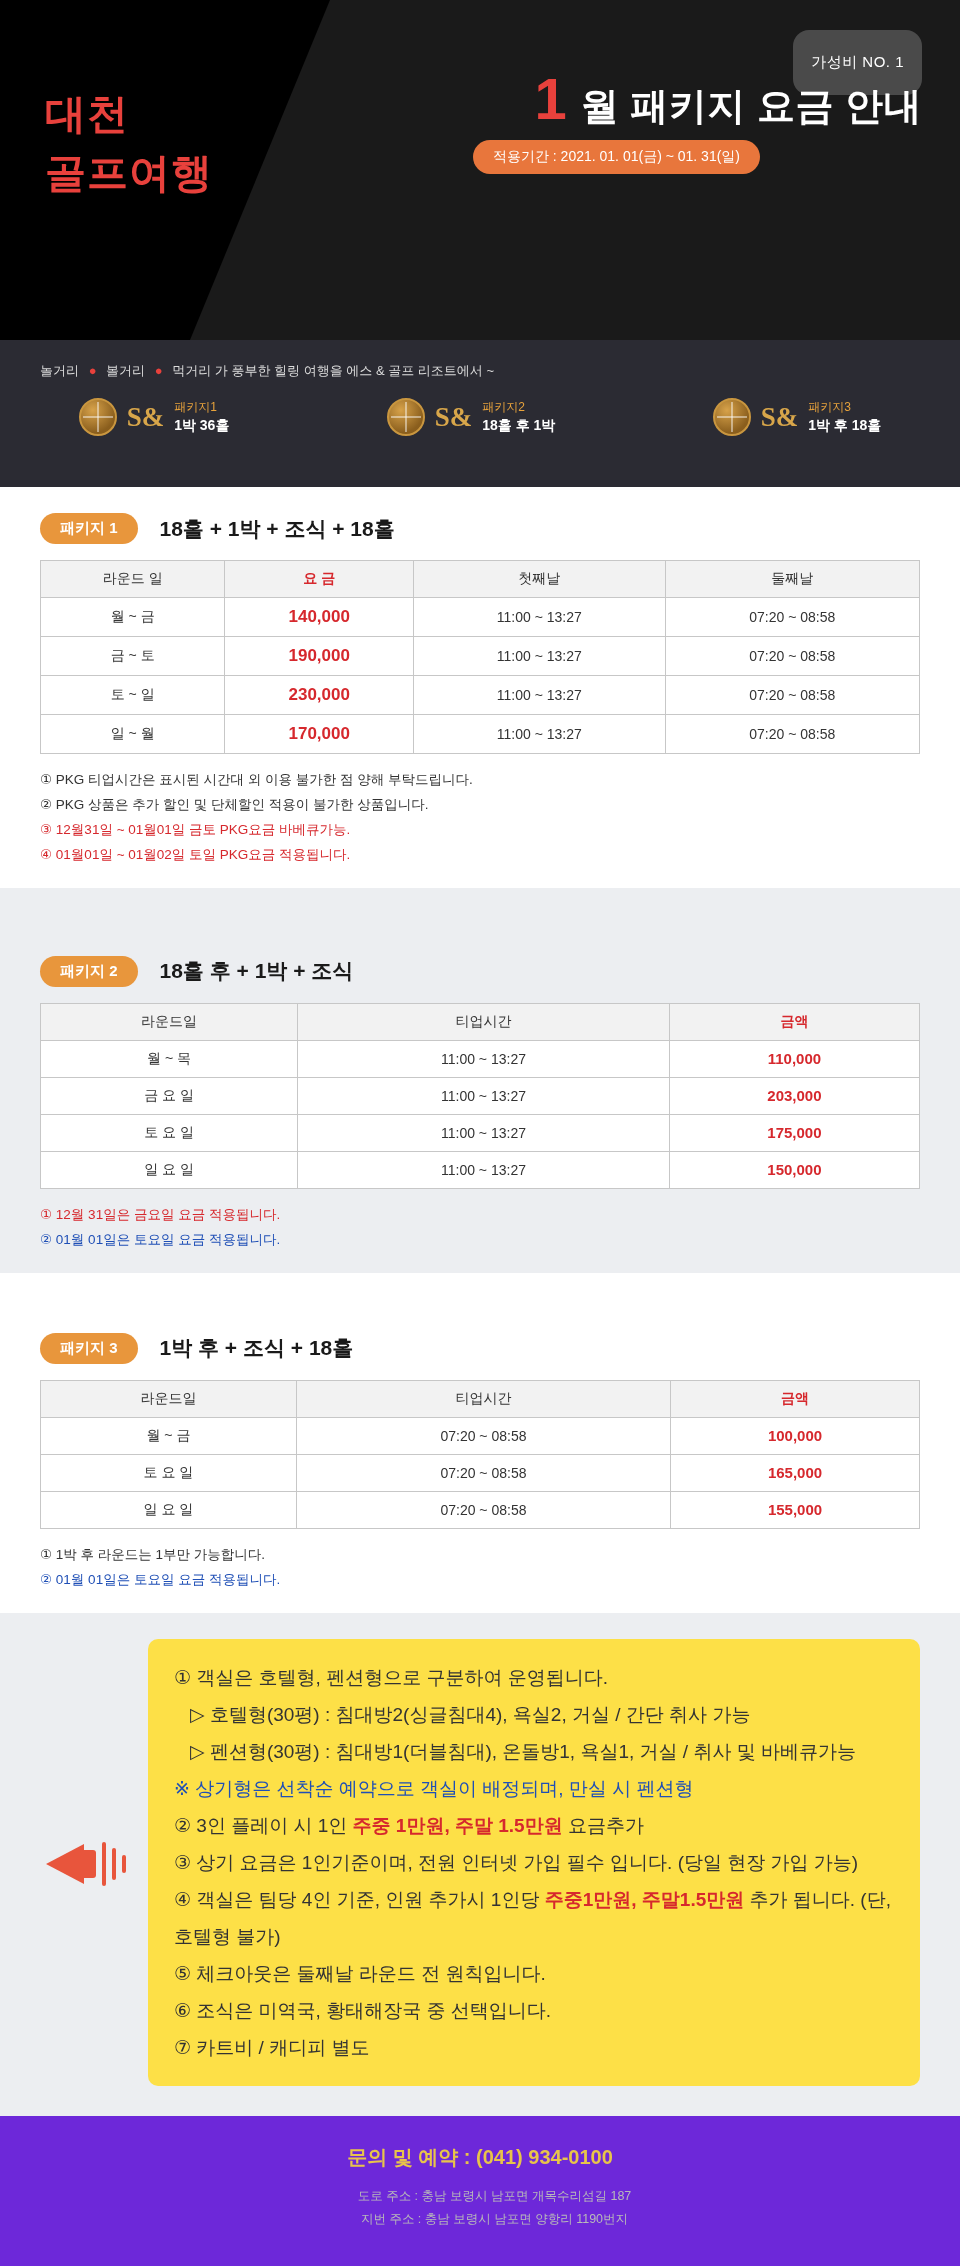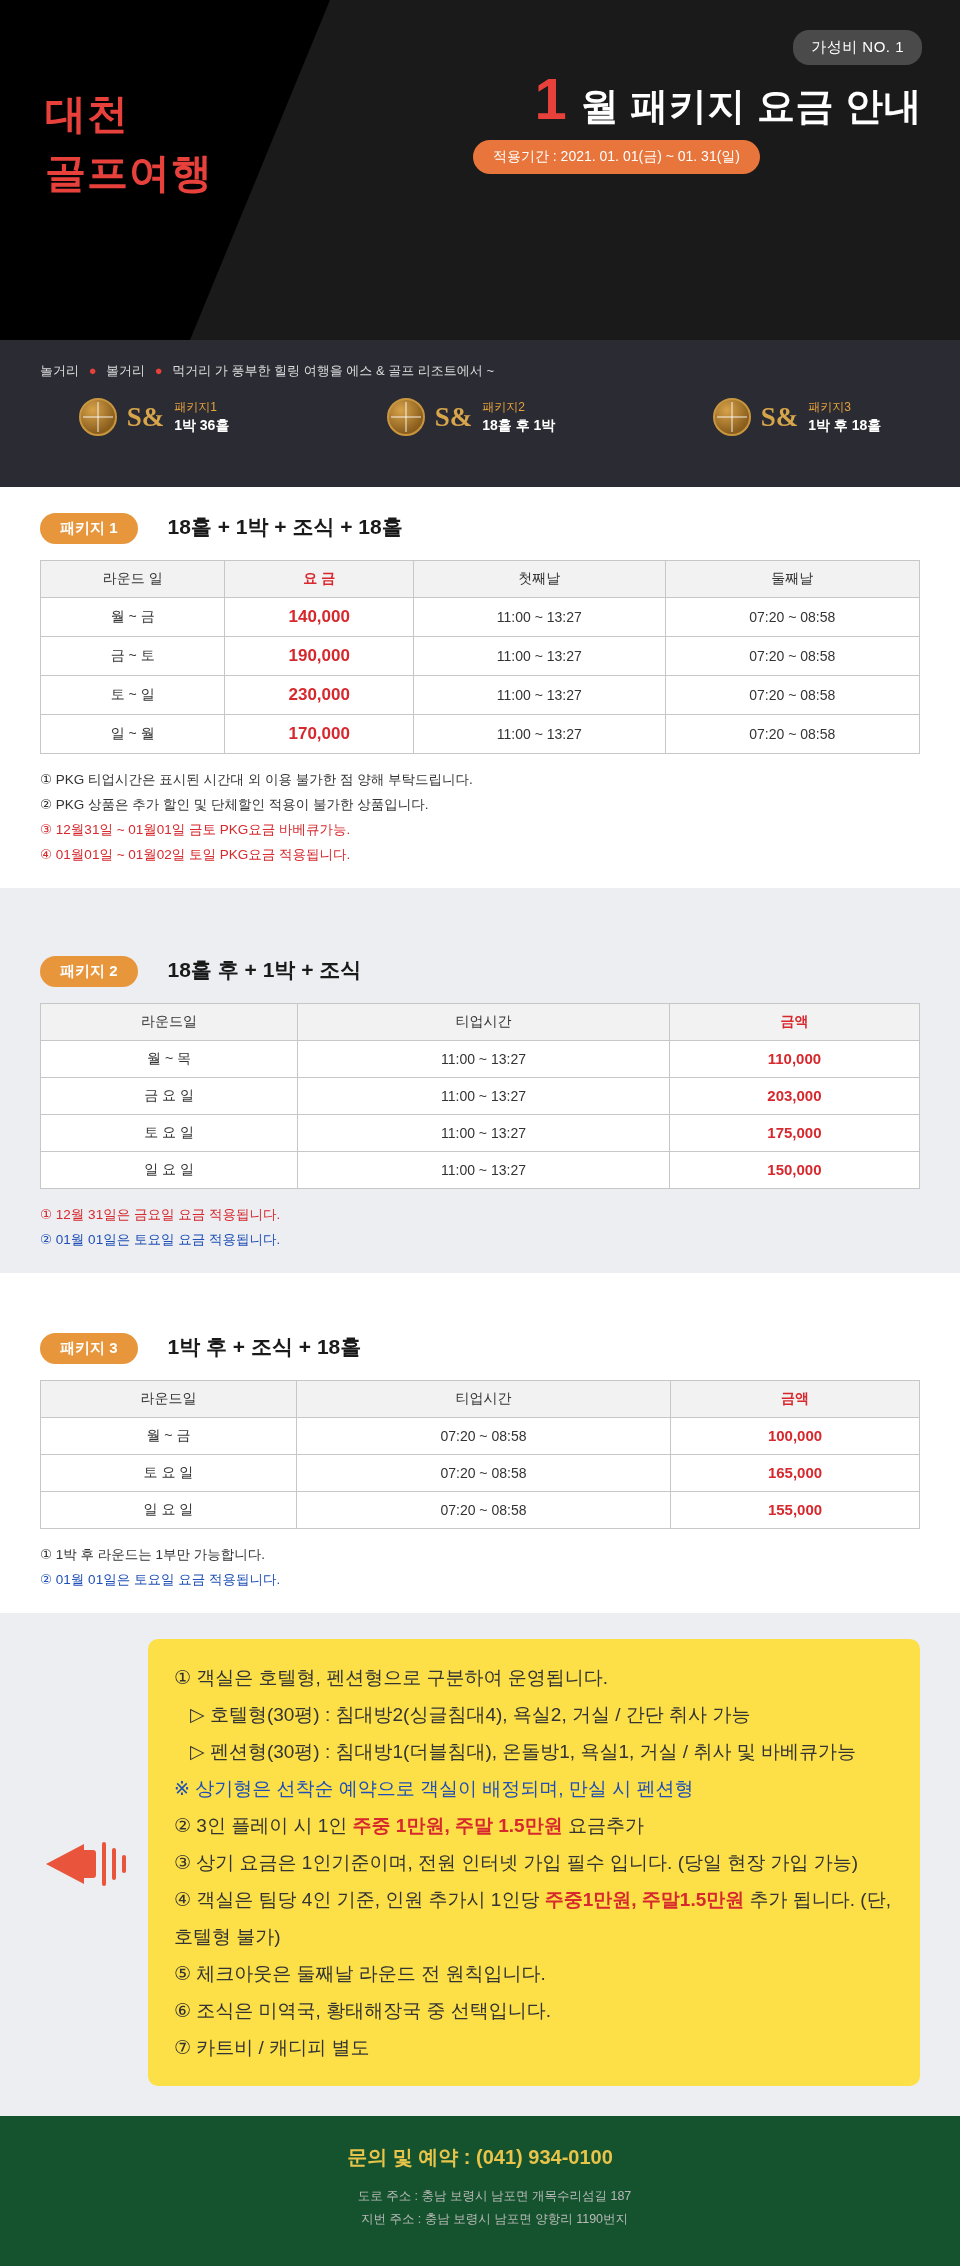--- a/index.html
+++ b/index.html
@@ -31,21 +31,21 @@
     font-weight: bold;
     line-height: 1.45;
     letter-spacing: 1px;
   }
   .badge-no1 {
     position: absolute;
     right: 38px; top: 30px;
     background: #4a4a4a;
     color: #ffffff;
     font-size: 15px;
-    padding: 8px 18px;
+    padding: 23px 18px;
     border-radius: 16px;
     letter-spacing: 0.5px;
   }
   .hero-main {
     position: absolute;
     right: 38px; top: 70px;
     display: flex; align-items: baseline;
     color: #ffffff;
   }
   .hero-num {
@@ -102,21 +102,21 @@
   .sand { color:#d8a64a; font-size:27px; font-weight:bold; font-family:"Liberation Serif", serif; }
   .band-txt { line-height:1.3; }
   .band-txt .t1 { color:#e8a33c; font-size:12px; }
   .band-txt .t2 { color:#ffffff; font-size:14px; font-weight:bold; }
 
   
   .section { padding: 26px 40px 20px 40px; }
   .sec-gray { background:#eceef1; }
   .sec-white { background:#ffffff; }
 
-  .sec-head { display:flex; align-items:flex-start; gap:30px; margin-bottom:16px; }
+  .sec-head { display:flex; align-items:center; gap:22px; margin-bottom:16px; }
   .pill {
     background:#e8963c; color:#fff; font-size:15px; font-weight:bold;
     padding:6px 20px; border-radius:16px; white-space:nowrap;
   }
   .sec-title { font-size:21px; font-weight:bold; color:#1a1a1a; }
 
   table { border-collapse: collapse; width:100%; background:#fff; }
   th, td {
     border:1px solid #c7c7c7;
     text-align:center;
@@ -161,21 +161,21 @@
     flex:1; background:#fde047; border-radius:10px;
     padding:20px 26px; line-height:1.95; font-size:19px; color:#333;
   }
   .infobox .red { color:#d6282d; font-weight:bold; }
   .infobox .ind { padding-left:16px; }
   .infobox .ind2 { padding-left:28px; }
   .infobox .blueline { color:#1f4fb6; }
 
   
   .footer {
-    background:#14532d; color:#fff; text-align:center;
+    background:#6d28d9; color:#fff; text-align:center;
     padding:28px 0 34px 0;
   }
   .footer .ftitle { color:#e8c44a; font-size:20px; font-weight:bold; margin-bottom:14px; }
   .footer .faddr { color:#b9b9b9; font-size:12.5px; line-height:1.85;padding-left:29px; }
 </style>
 </head>
 <body>
 
 <div class="page">
 

